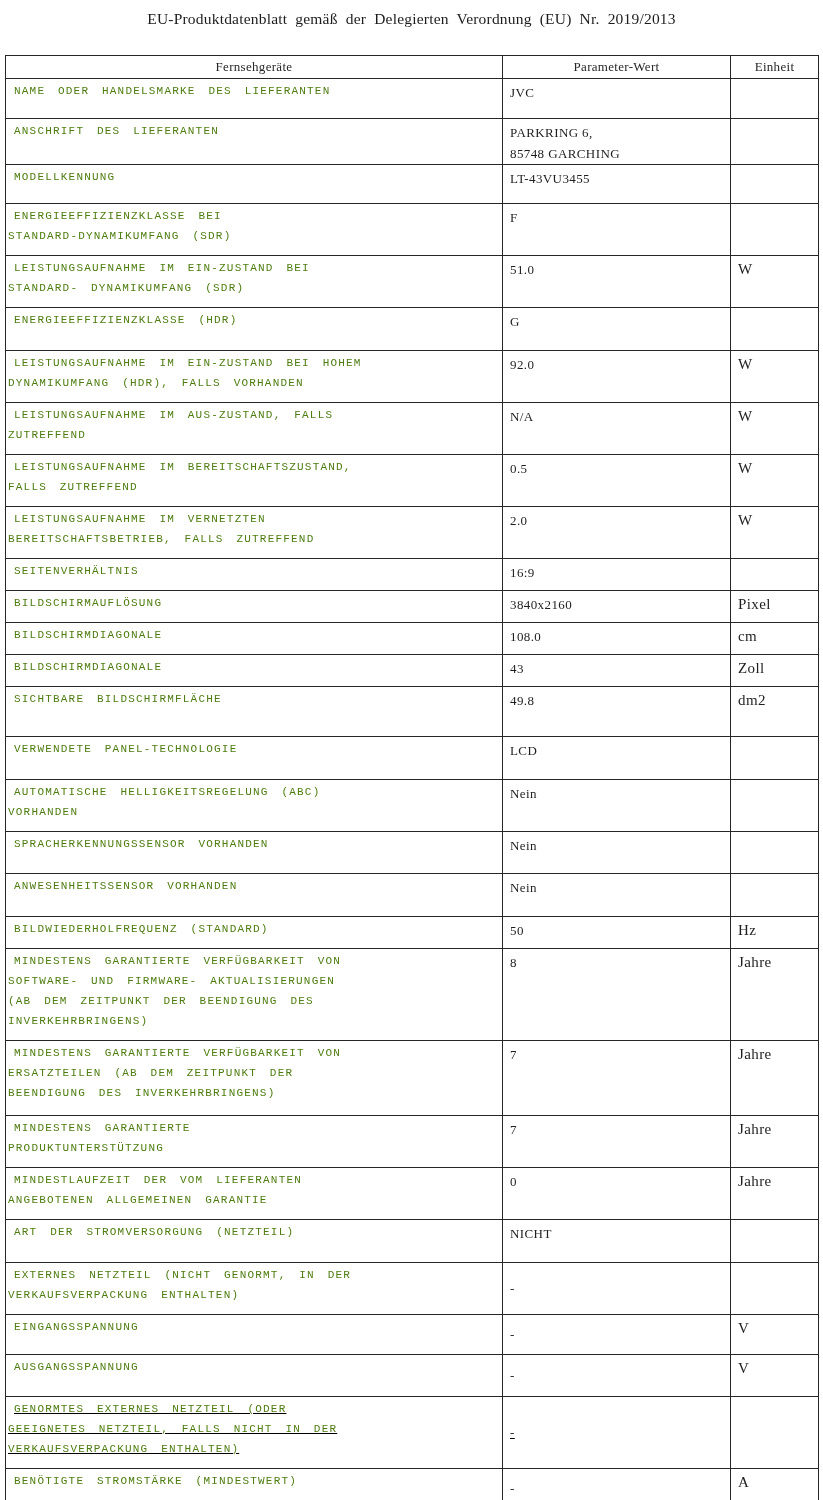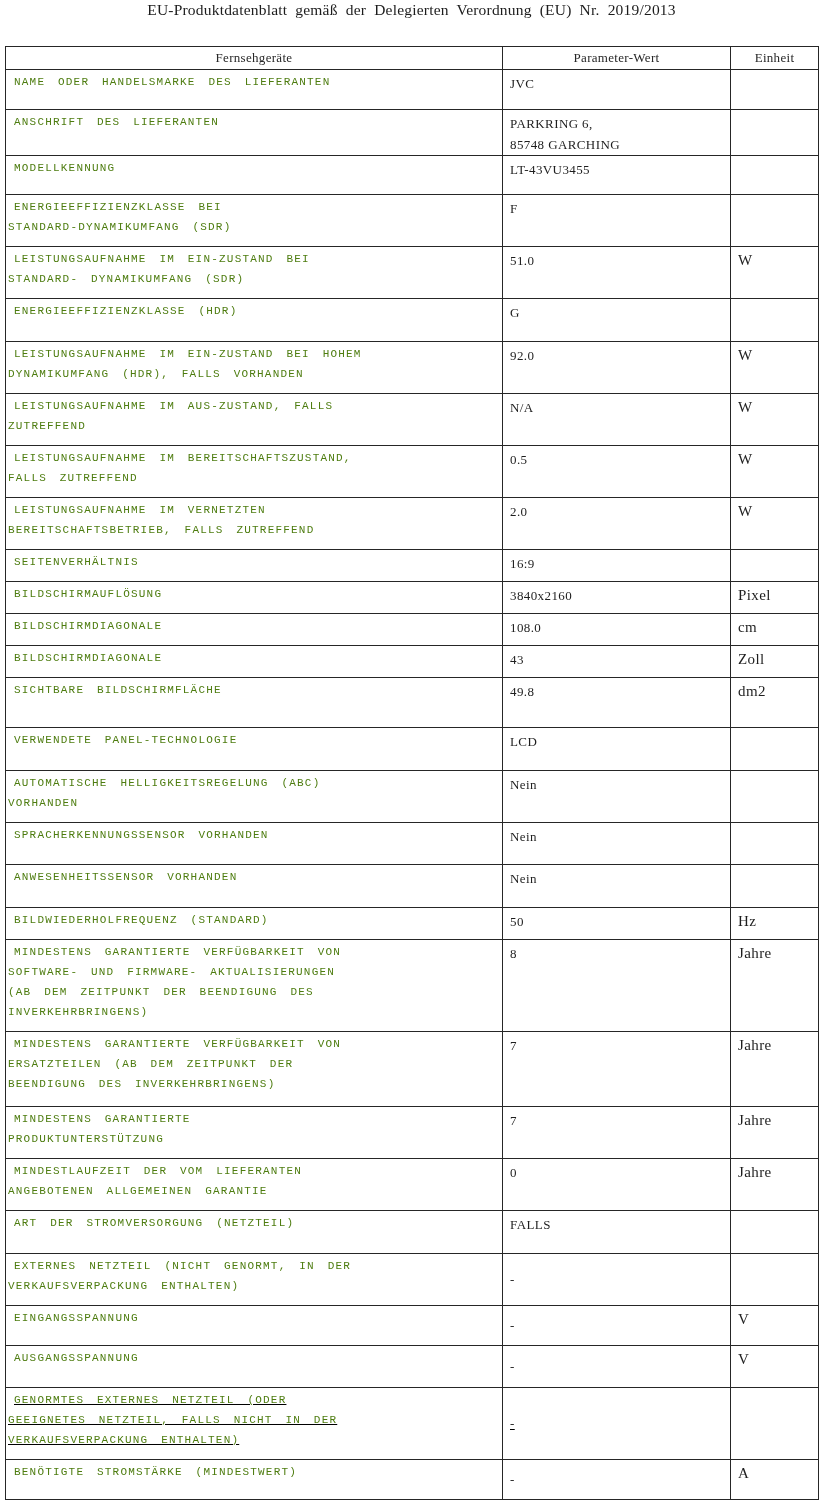--- a/index.html
+++ b/index.html
@@ -10,21 +10,21 @@
     height: 1500px;
     overflow: hidden;
     font-family: "Liberation Serif", serif;
   }
   .page {
     position: relative;
     width: 823px;
     height: 1500px;
   }
   .doc-title {
-    padding-top: 1px;
+    padding-top: 10px;
     text-align: center;
     font-size: 15.5px;
     color: #1c1c1c;
     letter-spacing: 0.2px;
     word-spacing: 4px;
   }
   table.datasheet {
     border-collapse: collapse;
     table-layout: fixed;
     width: 813px;
@@ -231,21 +231,21 @@
           <td class="unit-cell">Jahre</td>
         </tr>
         <tr style="height: 38px;">
           <td class="label-cell">MINDESTLAUFZEIT DER VOM LIEFERANTEN
 ANGEBOTENEN ALLGEMEINEN GARANTIE</td>
           <td class="value-cell">0</td>
           <td class="unit-cell">Jahre</td>
         </tr>
         <tr style="height: 43px;">
           <td class="label-cell">ART DER STROMVERSORGUNG (NETZTEIL)</td>
-          <td class="value-cell">FALLS</td>
+          <td class="value-cell">NICHT</td>
           <td class="unit-cell"></td>
         </tr>
         <tr style="height: 40px;">
           <td class="label-cell">EXTERNES NETZTEIL (NICHT GENORMT, IN DER
 VERKAUFSVERPACKUNG ENTHALTEN)</td>
           <td class="value-cell dash">-</td>
           <td class="unit-cell"></td>
         </tr>
         <tr style="height: 40px;">
           <td class="label-cell">EINGANGSSPANNUNG</td>

